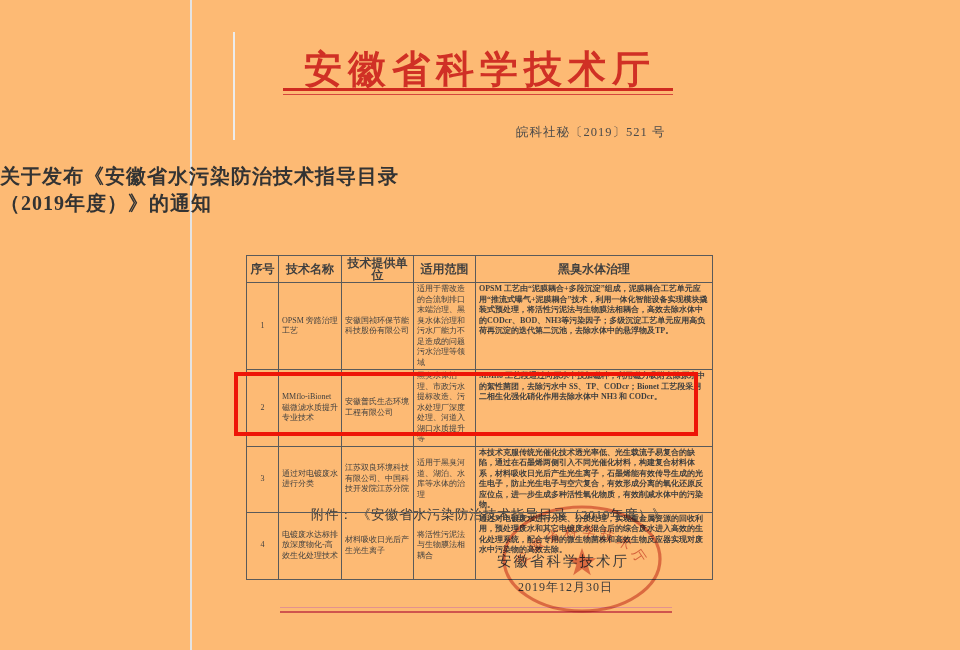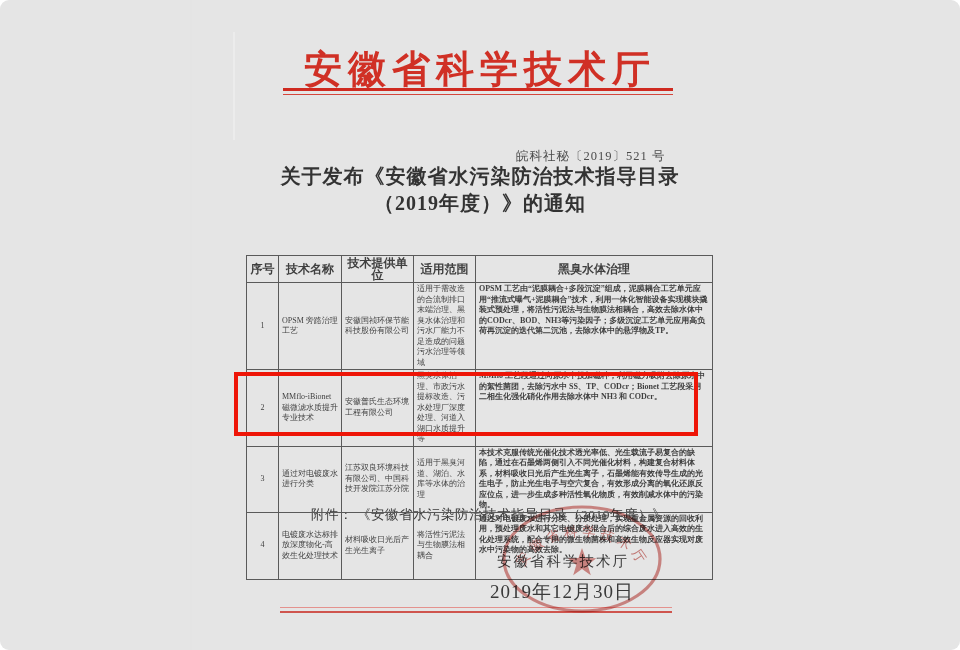--- a/index.html
+++ b/index.html
@@ -1,36 +1,36 @@
 <!DOCTYPE html>
 <html><head>
 <meta charset="utf-8">
 <style>
   html,body{margin:0;padding:0;background:#ffffff;}
   .canvas{
-    position:relative;width:960px;height:650px;background:#e5e5e5;overflow:hidden;
-    font-family:"Liberation Serif","DejaVu Serif",serif;color:#3c3c3c;border-radius:9px;
+    position:relative;width:960px;height:650px;background:#fdba74;overflow:hidden;
+    font-family:"Liberation Serif","DejaVu Serif",serif;color:#3c3c3c;
   }
   
   .scan-edge-left{position:absolute;left:190px;top:0;width:2px;height:650px;background:#e4e4e4;}
   .scan-mark{position:absolute;left:233px;top:32px;width:2px;height:108px;background:#ececec;}
 
   .doc-title{
     position:absolute;left:0;top:44px;width:960px;text-align:center;
     font-size:38px;font-weight:bold;color:#d03025;letter-spacing:6px;
   }
   .title-rule{
     position:absolute;left:283px;top:88px;width:390px;height:3px;
     border-top:3px solid #cf2a20;border-bottom:1px solid #d4463c;
   }
   .doc-number{
-    position:absolute;left:516px;top:124px;font-size:12.5px;color:#4a4a4a;letter-spacing:1px;margin-top:24px;
+    position:absolute;left:516px;top:124px;font-size:12.5px;color:#4a4a4a;letter-spacing:1px;
   }
   .subject{
-    position:absolute;left:0;top:163px;width:960px;text-align:center;
+    position:absolute;left:0;top:163px;width:960px;
     font-size:20px;font-weight:bold;color:#333;line-height:27px;letter-spacing:1px;
   }
 
   table.catalog{
     position:absolute;left:246px;top:255px;width:466px;
     border-collapse:collapse;table-layout:fixed;z-index:1;
     font-size:8px;line-height:10.5px;color:#3f3f3f;
   }
   table.catalog th,table.catalog td{
     border:1px solid #5a5a5a;padding:1px 3px;overflow:hidden;
@@ -46,21 +46,21 @@
     border:4px solid #ee1507;z-index:5;pointer-events:none;
   }
 
   .attachment{
     position:absolute;left:311px;top:506px;font-size:13.5px;color:#3a3a3a;letter-spacing:0.5px;
   }
   .sig-org{
     position:absolute;left:497px;top:552px;font-size:14.5px;color:#3a3a3a;letter-spacing:2px;z-index:2;
   }
   .sig-date{
-    position:absolute;left:490px;top:579px;font-size:19px;color:#3a3a3a;letter-spacing:1px;z-index:2;
+    position:absolute;left:518px;top:579px;font-size:12px;color:#3a3a3a;letter-spacing:1px;z-index:2;
   }
   .seal{
     position:absolute;left:492px;top:500px;z-index:6;mix-blend-mode:multiply;pointer-events:none;
   }
   .bottom-rule{
     position:absolute;left:280px;top:607px;width:392px;height:3px;
     border-top:1px solid #e4928e;border-bottom:2px solid #cf554e;z-index:1;
   }
 </style>
 </head>

